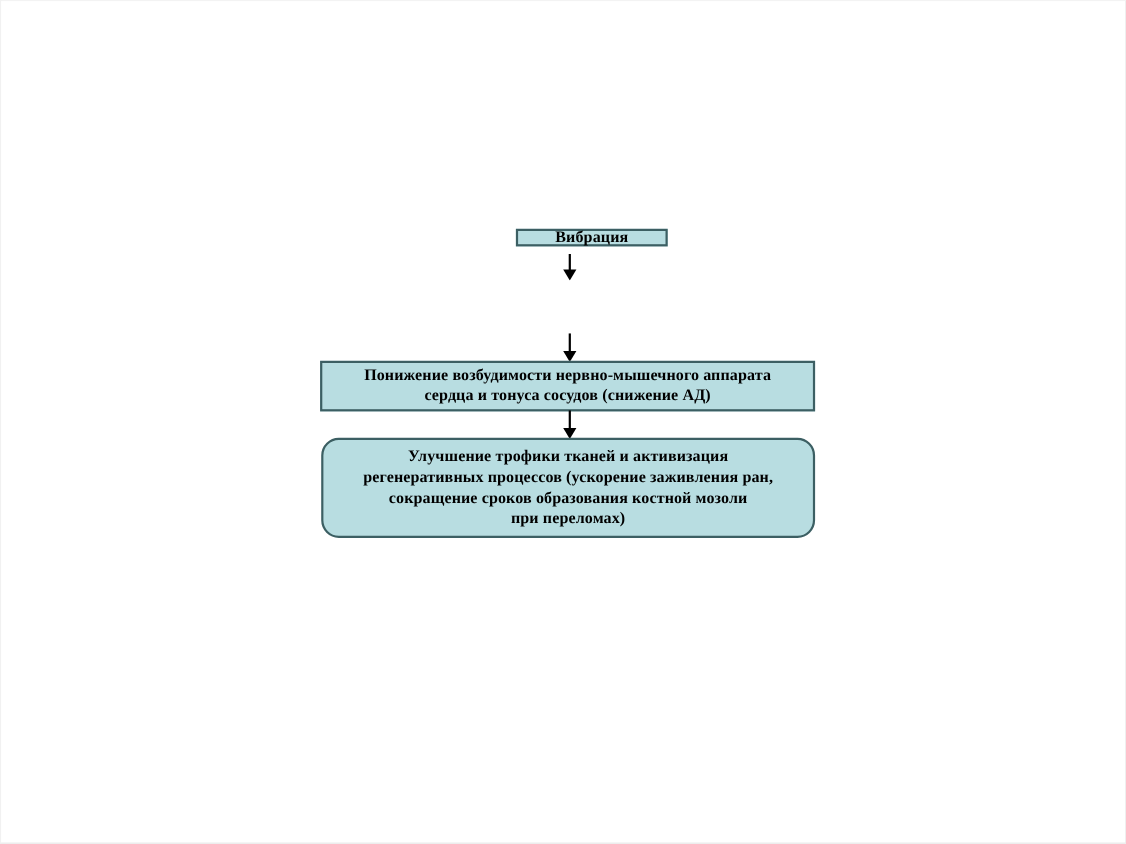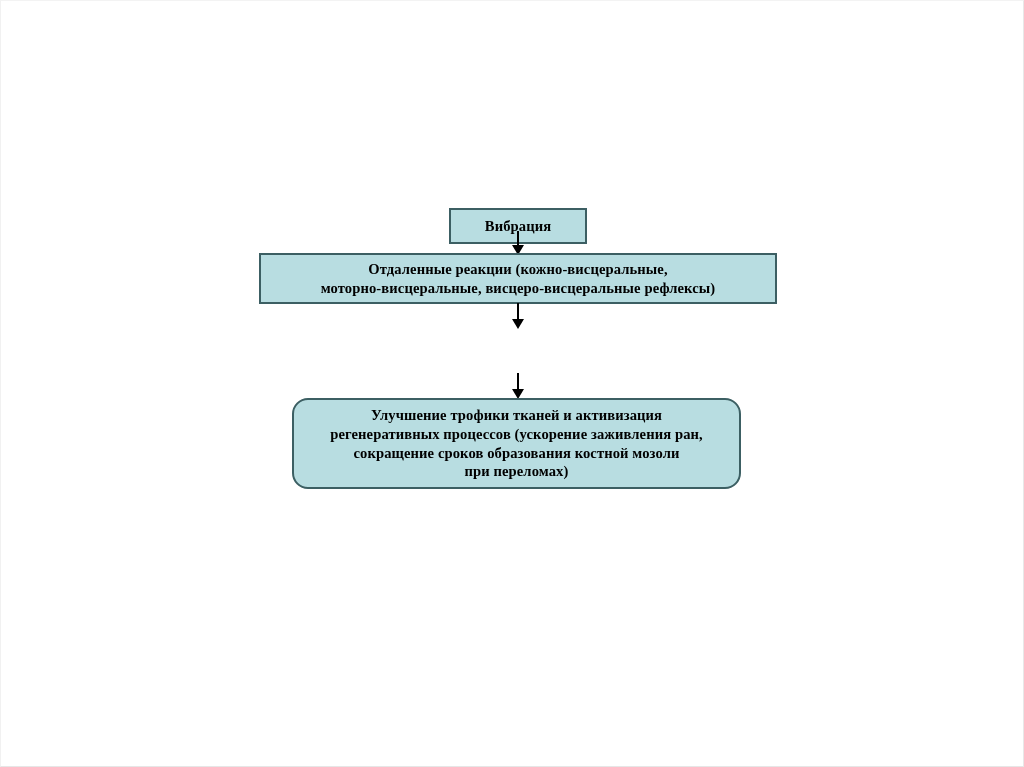--- a/index.html
+++ b/index.html
@@ -41,24 +41,24 @@
     text-align: center;
     letter-spacing: 0.1px;
     display: flex;
     align-items: center;
     justify-content: center;
     padding: 2px 6px;
     white-space: pre-line;
   }
 
   #node-vibration {
-    left: 448px;
+    left: 468px;
     top: 207px;
     width: 138px;
-    height: 36px;
+    height: 16px;
   }
 
   #node-remote-reactions {
     left: 258px;
     top: 252px;
     width: 518px;
     height: 51px;
   }
 
   #node-excitability {
@@ -96,32 +96,32 @@
     <span>Вибрация</span>
   </div>
 
   <div class="connector" id="arrow-1">
     <svg width="22" height="24" viewBox="0 0 22 24" aria-hidden="true">
       <line x1="11" y1="0" x2="11" y2="16" stroke="#000000" stroke-width="2"></line>
       <polygon points="5,14 17,14 11,24" fill="#000000"></polygon>
     </svg>
   </div>
 
-  <div class="node" id="node-remote-reactions">
-    <span>Отдаленные реакции (кожно-висцеральные,
-моторно-висцеральные, висцеро-висцеральные рефлексы)</span>
-  </div>
 
   <div class="connector" id="arrow-2">
     <svg width="22" height="26" viewBox="0 0 22 26" aria-hidden="true">
       <line x1="11" y1="0" x2="11" y2="18" stroke="#000000" stroke-width="2"></line>
       <polygon points="5,16 17,16 11,26" fill="#000000"></polygon>
     </svg>
   </div>
 
+  <div class="node" id="node-excitability">
+    <span>Понижение возбудимости нервно-мышечного аппарата
+сердца и тонуса сосудов (снижение АД)</span>
+  </div>
 
   <div class="connector" id="arrow-3">
     <svg width="22" height="26" viewBox="0 0 22 26" aria-hidden="true">
       <line x1="11" y1="0" x2="11" y2="18" stroke="#000000" stroke-width="2"></line>
       <polygon points="5,16 17,16 11,26" fill="#000000"></polygon>
     </svg>
   </div>
 
   <div class="node" id="node-trophic">
     <span>Улучшение трофики тканей и активизация

